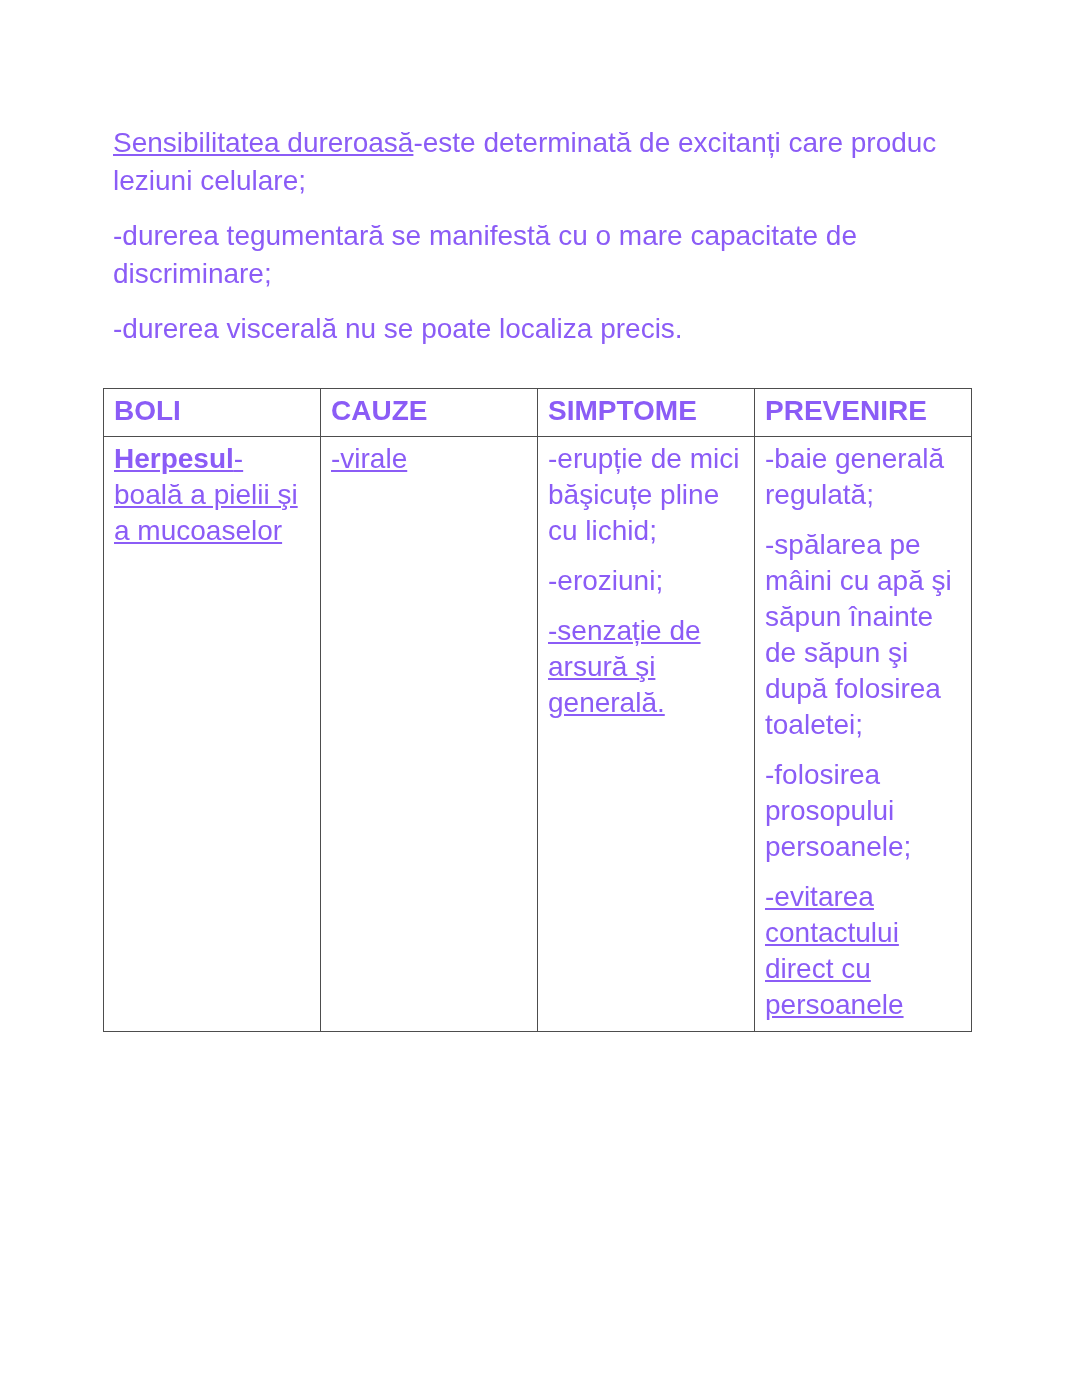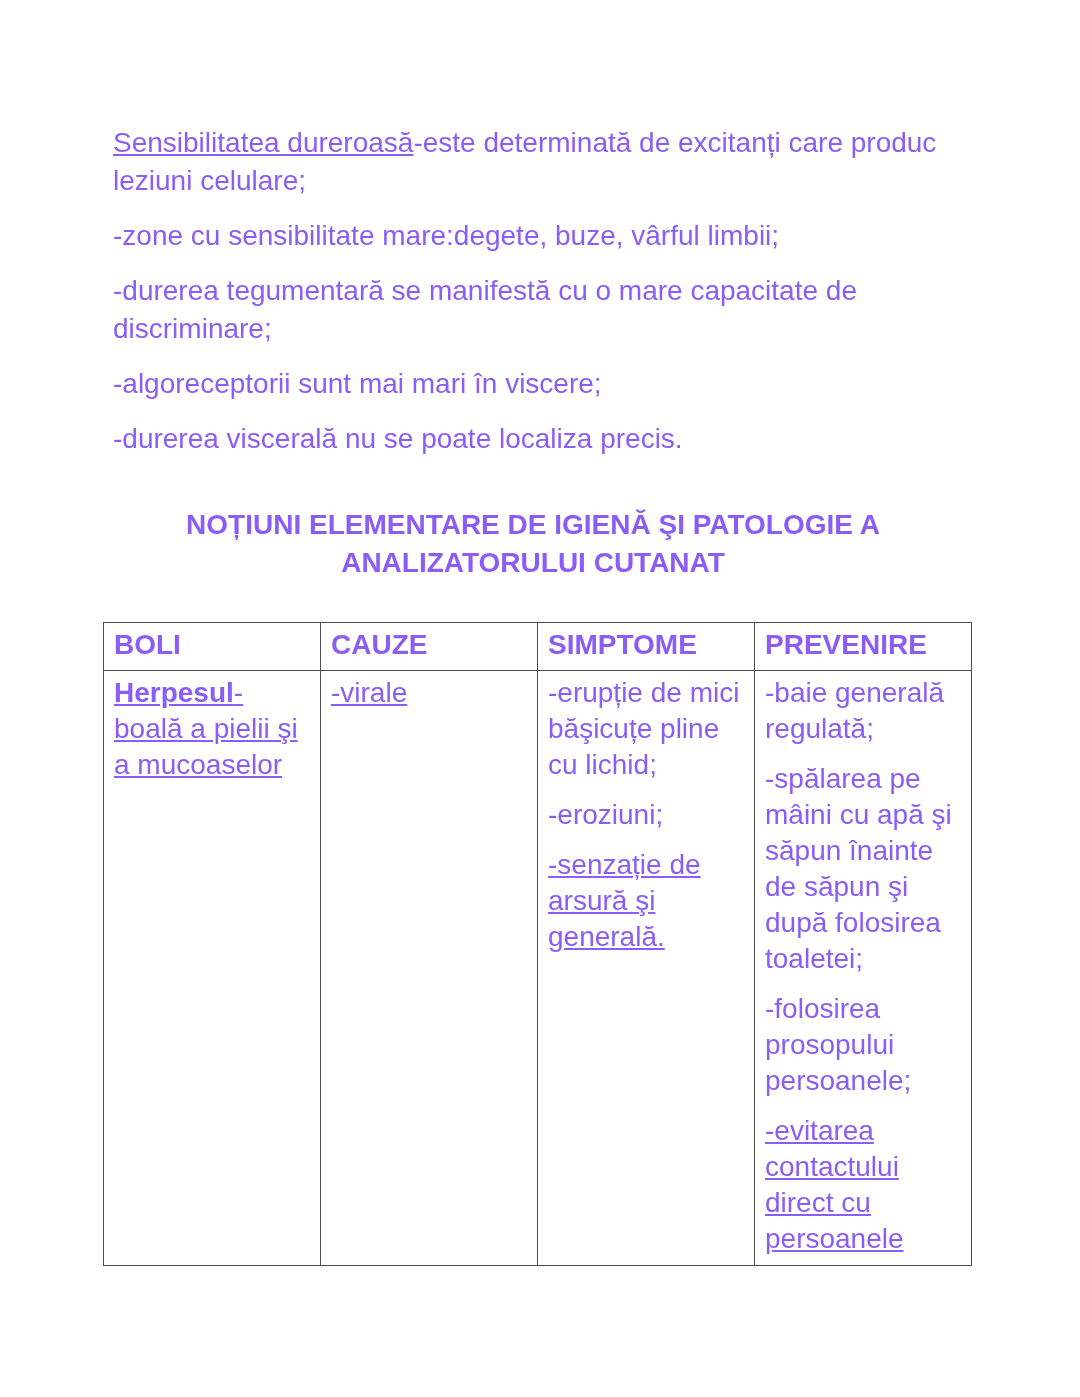--- a/index.html
+++ b/index.html
@@ -75,26 +75,23 @@
   }
 </style>
 </head>
 <body>
 
 <div class="page">
   <div class="content">
 
     <p class="para"><span class="underline">Sensibilitatea dureroasă</span><span>-este determinată de excitanți care produc leziuni celulare;</span></p>
 
-    <p class="para">-zone cu sensibilitate mare:degete, buze, vârful limbii;</p>
     <p class="para">-durerea tegumentară se manifestă cu o mare capacitate de discriminare;</p>
-    <p class="para">-algoreceptorii sunt mai mari în viscere;</p>
     <p class="para">-durerea viscerală nu se poate localiza precis.</p>
 
-    <h1 class="heading">NOȚIUNI ELEMENTARE DE IGIENĂ ŞI PATOLOGIE A ANALIZATORULUI CUTANAT</h1>
 
     <table class="disease-table">
       <thead>
         <tr>
           <th>BOLI</th>
           <th>CAUZE</th>
           <th>SIMPTOME</th>
           <th>PREVENIRE</th>
         </tr>
       </thead>

